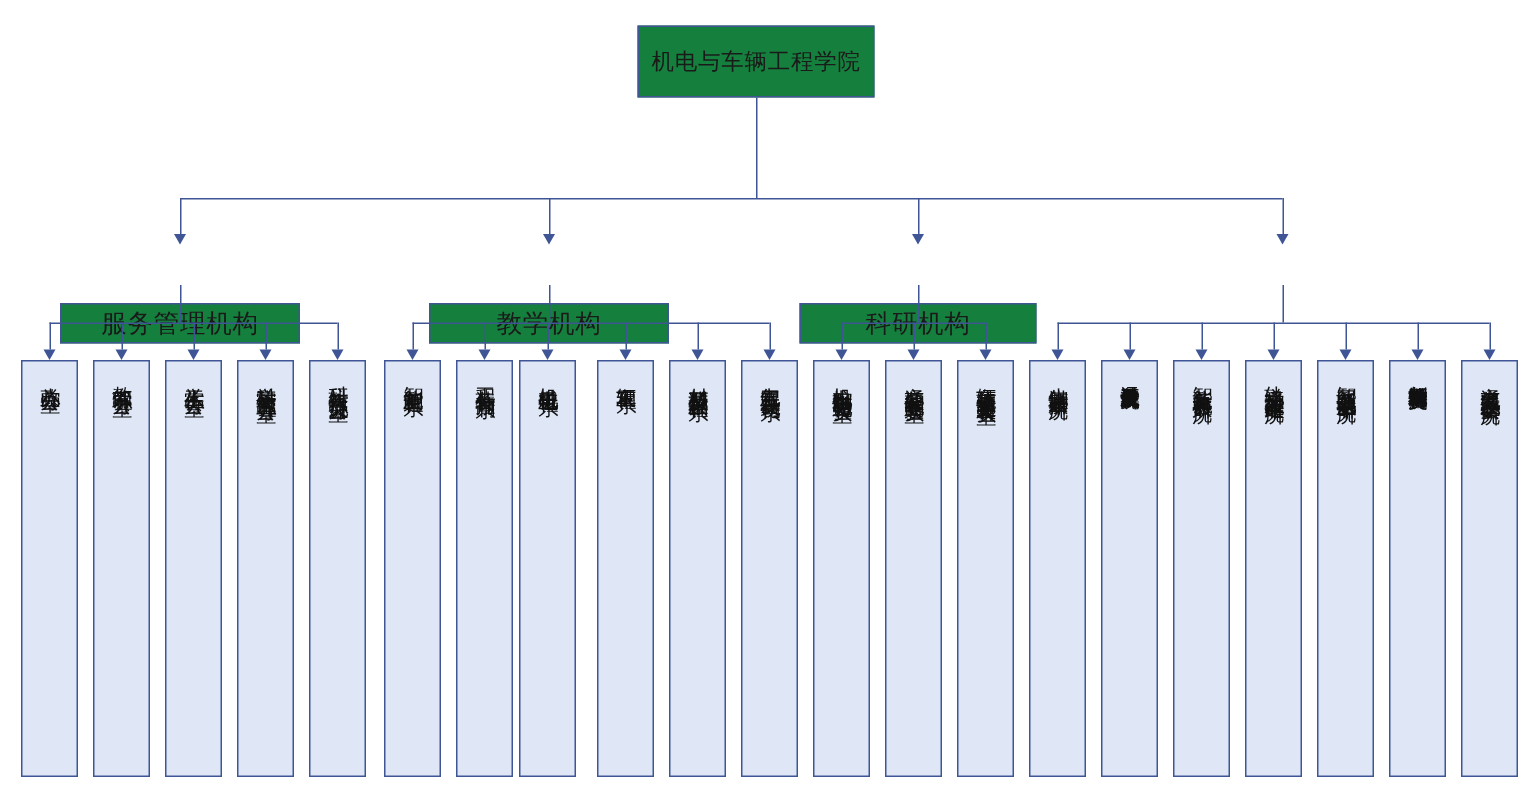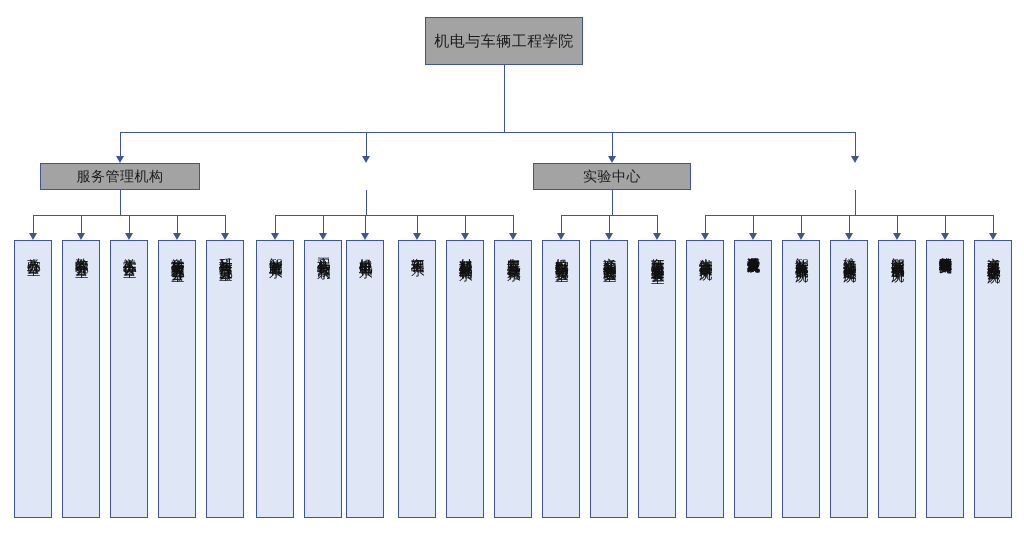--- a/index.html
+++ b/index.html
@@ -15,36 +15,37 @@
     width: 1024px;
     height: 537px;
     background: #ffffff;
     overflow: hidden;
   }
 
   
   .node {
     position: absolute;
     box-sizing: border-box;
-    background: #a3a3a3;
+    background: #15803d;
     border: 1.4px solid #3f5596;
     color: #1a1a1a;
     display: flex;
     align-items: center;
     justify-content: center;
     text-align: center;
   }
 
   .node.root {
     font-size: 15px;
     letter-spacing: 0.5px;
   }
   .node.level2 {
-    font-size: 14px;
+    font-size: 17px;
     letter-spacing: 0.5px;
+    margin-top: 39px;
   }
 
   
   .node.leaf {
     background: #dfe7f7;
     align-items: flex-start;
     justify-content: center;
     padding-top: 6px;
   }
   .leaf-label {
@@ -113,20 +114,21 @@
     <div class="node leaf" style="left: 158px; top: 240px; width: 38px; height: 278px;">
       <span class="leaf-label">学科与研究生管理办公室</span>
     </div>
     <div class="vline" style="left: 225px; top: 215px; height: 18px;"></div>
     <div class="arrow" style="left: 220.5px; top: 233px;"></div>
     <div class="node leaf" style="left: 206px; top: 240px; width: 38px; height: 278px;">
       <span class="leaf-label">科研与合作交流办公室</span>
     </div>
     <div class="vline" style="left: 366px; top: 132px; height: 24px;"></div>
     <div class="arrow" style="left: 361.5px; top: 156px;"></div>
+    <div class="node level2" style="left: 286px; top: 163px; width: 160px; height: 27px;">教学机构</div>
     <div class="vline" style="left: 366px; top: 190px; height: 25px;"></div>
     <div class="hline" style="left: 275px; top: 215px; width: 238px;"></div>
     <div class="vline" style="left: 275px; top: 215px; height: 18px;"></div>
     <div class="arrow" style="left: 270.5px; top: 233px;"></div>
     <div class="node leaf" style="left: 256px; top: 240px; width: 38px; height: 278px;">
       <span class="leaf-label">智能制造工程系</span>
     </div>
     <div class="vline" style="left: 323px; top: 215px; height: 18px;"></div>
     <div class="arrow" style="left: 318.5px; top: 233px;"></div>
     <div class="node leaf" style="left: 304px; top: 240px; width: 38px; height: 278px;">
@@ -147,21 +149,21 @@
     <div class="node leaf" style="left: 446px; top: 240px; width: 38px; height: 278px;">
       <span class="leaf-label">材料成型及控制工程系</span>
     </div>
     <div class="vline" style="left: 513px; top: 215px; height: 18px;"></div>
     <div class="arrow" style="left: 508.5px; top: 233px;"></div>
     <div class="node leaf" style="left: 494px; top: 240px; width: 38px; height: 278px;">
       <span class="leaf-label">电气工程及其自动化系</span>
     </div>
     <div class="vline" style="left: 612px; top: 132px; height: 24px;"></div>
     <div class="arrow" style="left: 607.5px; top: 156px;"></div>
-    <div class="node level2" style="left: 533px; top: 163px; width: 158px; height: 27px;">实验中心</div>
+    <div class="node level2" style="left: 533px; top: 163px; width: 158px; height: 27px;">科研机构</div>
     <div class="vline" style="left: 612px; top: 190px; height: 25px;"></div>
     <div class="hline" style="left: 561px; top: 215px; width: 96px;"></div>
     <div class="vline" style="left: 561px; top: 215px; height: 18px;"></div>
     <div class="arrow" style="left: 556.5px; top: 233px;"></div>
     <div class="node leaf" style="left: 542px; top: 240px; width: 38px; height: 278px;">
       <span class="leaf-label">机电控制与自动化实验室</span>
     </div>
     <div class="vline" style="left: 609px; top: 215px; height: 18px;"></div>
     <div class="arrow" style="left: 604.5px; top: 233px;"></div>
     <div class="node leaf" style="left: 590px; top: 240px; width: 38px; height: 278px;">

